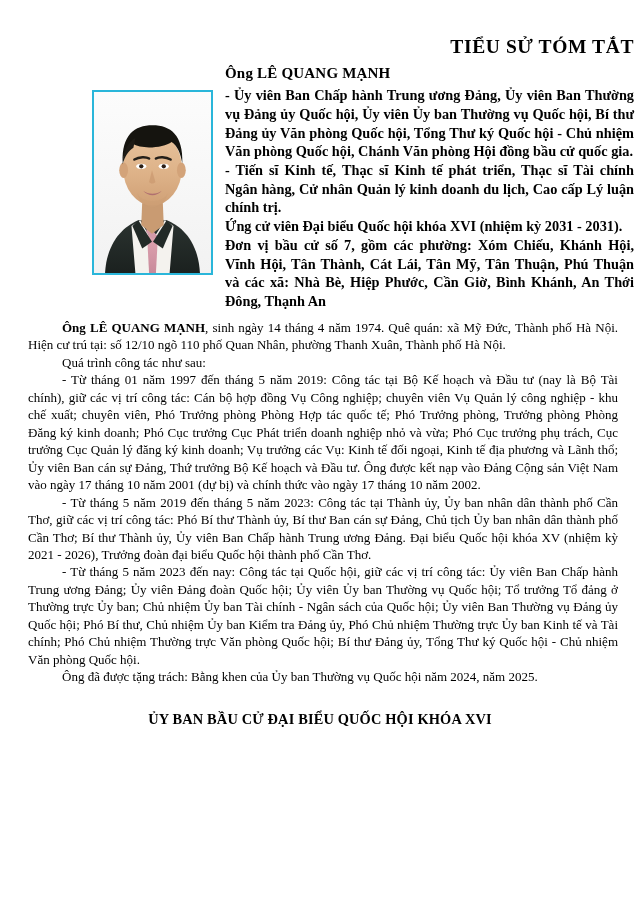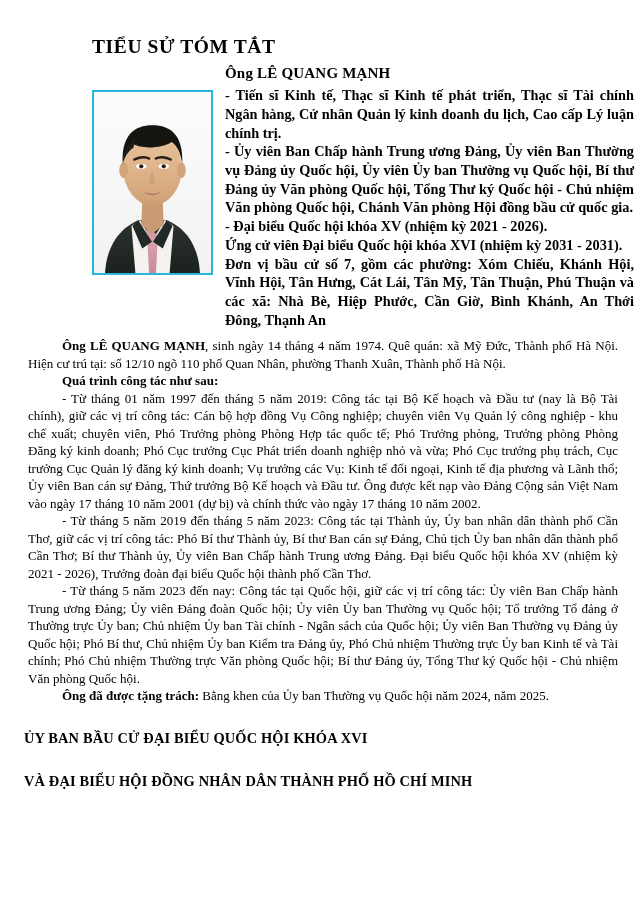--- a/index.html
+++ b/index.html
@@ -24,27 +24,26 @@
     padding: 0;
   }
 
   
   .top-block {
     position: relative;
     padding-top: 36px;
   }
 
   .doc-title {
-    text-align: left;
+    text-align: right;
     font-size: 19.5px;
     font-weight: bold;
     letter-spacing: 0.6px;
     line-height: 1.15;
     margin: 0 0 6px 0;
-    padding-left: 92px;
     padding-right: 6px;
   }
 
   .photo-frame {
     position: absolute;
     left: 92px;
     top: 90px;
     width: 121px;
     height: 185px;
     border: 2px solid #2ab6da;
@@ -88,33 +87,33 @@
   .body-block p {
     margin: 0;
     text-indent: 34px;
     text-align: justify;
     text-justify: inter-word;
   }
   .body-block p.subhead {
     text-indent: 34px;
   }
   .lead-name { font-weight: bold; }
-  .bold { font-weight: bold; }
+  .bold { font-weight: normal; }
 
   
   .footer {
     margin-top: 14px;
     text-align: center;
     font-size: 14.4px;
     font-weight: bold;
     line-height: 1.32;
     letter-spacing: 0.15px;
     padding: 0 24px;
   }
-  .footer div { text-align: left; margin-top: 24px; }
+  .footer div { text-align: center; margin-top: 24px; }
 </style>
 </head>
 <body>
 
 <div class="page">
 
   <div class="top-block">
 
     <div class="doc-title">TIỂU SỬ TÓM TẮT</div>
 
@@ -172,41 +171,39 @@
         <path d="M60 80 L57 92 C58.5 94 62 94 63.5 92 Z" fill="#cb9a70" opacity="0.75"></path>
 
         <path d="M51 101 C56 105 65 105 70 101 C65 107 56 107 51 101 Z" fill="#b07070"></path>
 
         <path d="M45 104 C50 114 71 114 76 104 C73 114 64 118 60.5 118 C57 118 48 114 45 104 Z" fill="#cb9d74" opacity="0.5"></path>
       </svg>
     </div>
 
     <div class="header-text">
       <div class="header-name">Ông LÊ QUANG MẠNH</div>
+      <p>- Ủy viên Ban Chấp hành Trung ương Đảng, Ủy viên Ban Thường vụ Đảng ủy Quốc hội, Ủy viên Ủy ban Thường vụ Quốc hội, Bí thư Đảng ủy Văn phòng Quốc hội, Tổng Thư ký Quốc hội - Chủ nhiệm Văn phòng Quốc hội, Chánh Văn phòng Hội đồng bầu cử quốc gia.</p>
       <p>- Tiến sĩ Kinh tế, Thạc sĩ Kinh tế phát triển, Thạc sĩ Tài chính Ngân hàng, Cử nhân Quản lý kinh doanh du lịch, Cao cấp Lý luận chính trị.</p>
-      <p>- Ủy viên Ban Chấp hành Trung ương Đảng, Ủy viên Ban Thường vụ Đảng ủy Quốc hội, Ủy viên Ủy ban Thường vụ Quốc hội, Bí thư Đảng ủy Văn phòng Quốc hội, Tổng Thư ký Quốc hội - Chủ nhiệm Văn phòng Quốc hội, Chánh Văn phòng Hội đồng bầu cử quốc gia.</p>
-      <p>- Đại biểu Quốc hội khóa XV (nhiệm kỳ 2021 - 2026).</p>
       <p>Ứng cử viên Đại biểu Quốc hội khóa XVI (nhiệm kỳ 2031 - 2031).</p>
-      <p>Đơn vị bầu cử số 7, gồm các phường: Xóm Chiếu, Khánh Hội, Vĩnh Hội, Tân Hưng, Cát Lái, Tân Mỹ, Tân Thuận, Phú Thuận và các xã: Nhà Bè, Hiệp Phước, Cần Giờ, Bình Khánh, An Thới Đông, Thạnh An</p>
+      <p>Đơn vị bầu cử số 7, gồm các phường: Xóm Chiếu, Khánh Hội, Vĩnh Hội, Tân Thành, Cát Lái, Tân Mỹ, Tân Thuận, Phú Thuận và các xã: Nhà Bè, Hiệp Phước, Cần Giờ, Bình Khánh, An Thới Đông, Thạnh An</p>
     </div>
 
   </div>
 
   <div class="body-block">
 
     <p><span class="lead-name">Ông LÊ QUANG MẠNH</span><span>, sinh ngày 14 tháng 4 năm 1974. Quê quán: xã Mỹ Đức, Thành phố Hà Nội. Hiện cư trú tại: số 12/10 ngõ 110 phố Quan Nhân, phường Thanh Xuân, Thành phố Hà Nội.</span></p>
 
     <p class="subhead"><span class="bold">Quá trình công tác như sau:</span></p>
 
     <p>- Từ tháng 01 năm 1997 đến tháng 5 năm 2019: Công tác tại Bộ Kế hoạch và Đầu tư (nay là Bộ Tài chính), giữ các vị trí công tác: Cán bộ hợp đồng Vụ Công nghiệp; chuyên viên Vụ Quản lý công nghiệp - khu chế xuất; chuyên viên, Phó Trưởng phòng Phòng Hợp tác quốc tế; Phó Trưởng phòng, Trưởng phòng Phòng Đăng ký kinh doanh; Phó Cục trưởng Cục Phát triển doanh nghiệp nhỏ và vừa; Phó Cục trưởng phụ trách, Cục trưởng Cục Quản lý đăng ký kinh doanh; Vụ trưởng các Vụ: Kinh tế đối ngoại, Kinh tế địa phương và Lãnh thổ; Ủy viên Ban cán sự Đảng, Thứ trưởng Bộ Kế hoạch và Đầu tư. Ông được kết nạp vào Đảng Cộng sản Việt Nam vào ngày 17 tháng 10 năm 2001 (dự bị) và chính thức vào ngày 17 tháng 10 năm 2002.</p>
     <p>- Từ tháng 5 năm 2019 đến tháng 5 năm 2023: Công tác tại Thành ủy, Ủy ban nhân dân thành phố Cần Thơ, giữ các vị trí công tác: Phó Bí thư Thành ủy, Bí thư Ban cán sự Đảng, Chủ tịch Ủy ban nhân dân thành phố Cần Thơ; Bí thư Thành ủy, Ủy viên Ban Chấp hành Trung ương Đảng. Đại biểu Quốc hội khóa XV (nhiệm kỳ 2021 - 2026), Trưởng đoàn đại biểu Quốc hội thành phố Cần Thơ.</p>
     <p>- Từ tháng 5 năm 2023 đến nay: Công tác tại Quốc hội, giữ các vị trí công tác: Ủy viên Ban Chấp hành Trung ương Đảng; Ủy viên Đảng đoàn Quốc hội; Ủy viên Ủy ban Thường vụ Quốc hội; Tổ trưởng Tổ đảng ở Thường trực Ủy ban; Chủ nhiệm Ủy ban Tài chính - Ngân sách của Quốc hội; Ủy viên Ban Thường vụ Đảng ủy Quốc hội; Phó Bí thư, Chủ nhiệm Ủy ban Kiểm tra Đảng ủy, Phó Chủ nhiệm Thường trực Ủy ban Kinh tế và Tài chính; Phó Chủ nhiệm Thường trực Văn phòng Quốc hội; Bí thư Đảng ủy, Tổng Thư ký Quốc hội - Chủ nhiệm Văn phòng Quốc hội.</p>
 
     <p><span class="bold">Ông đã được tặng trách:</span><span> Bằng khen của Ủy ban Thường vụ Quốc hội năm 2024, năm 2025.</span></p>
 
   </div>
 
   <div class="footer">
     <div>ỦY BAN BẦU CỬ ĐẠI BIỂU QUỐC HỘI KHÓA XVI</div>
-    <div>VÀ ĐẠI BIỂU HỘI ĐỒNG NHÂN DÂN THÀNH PHỐ HỒ CHÍ MINH</div>
   </div>
 
 </div>
 
 </body></html>

